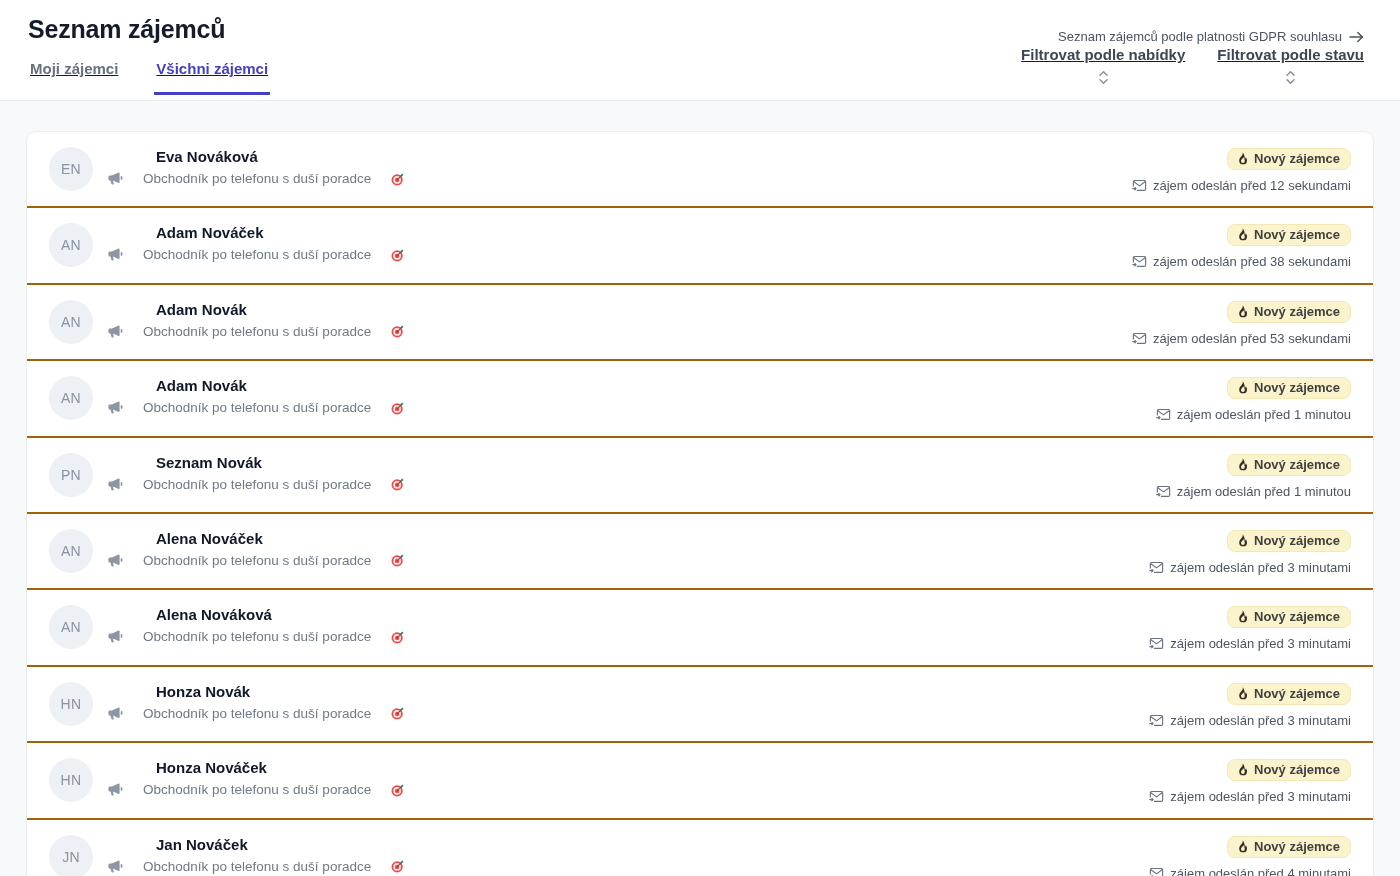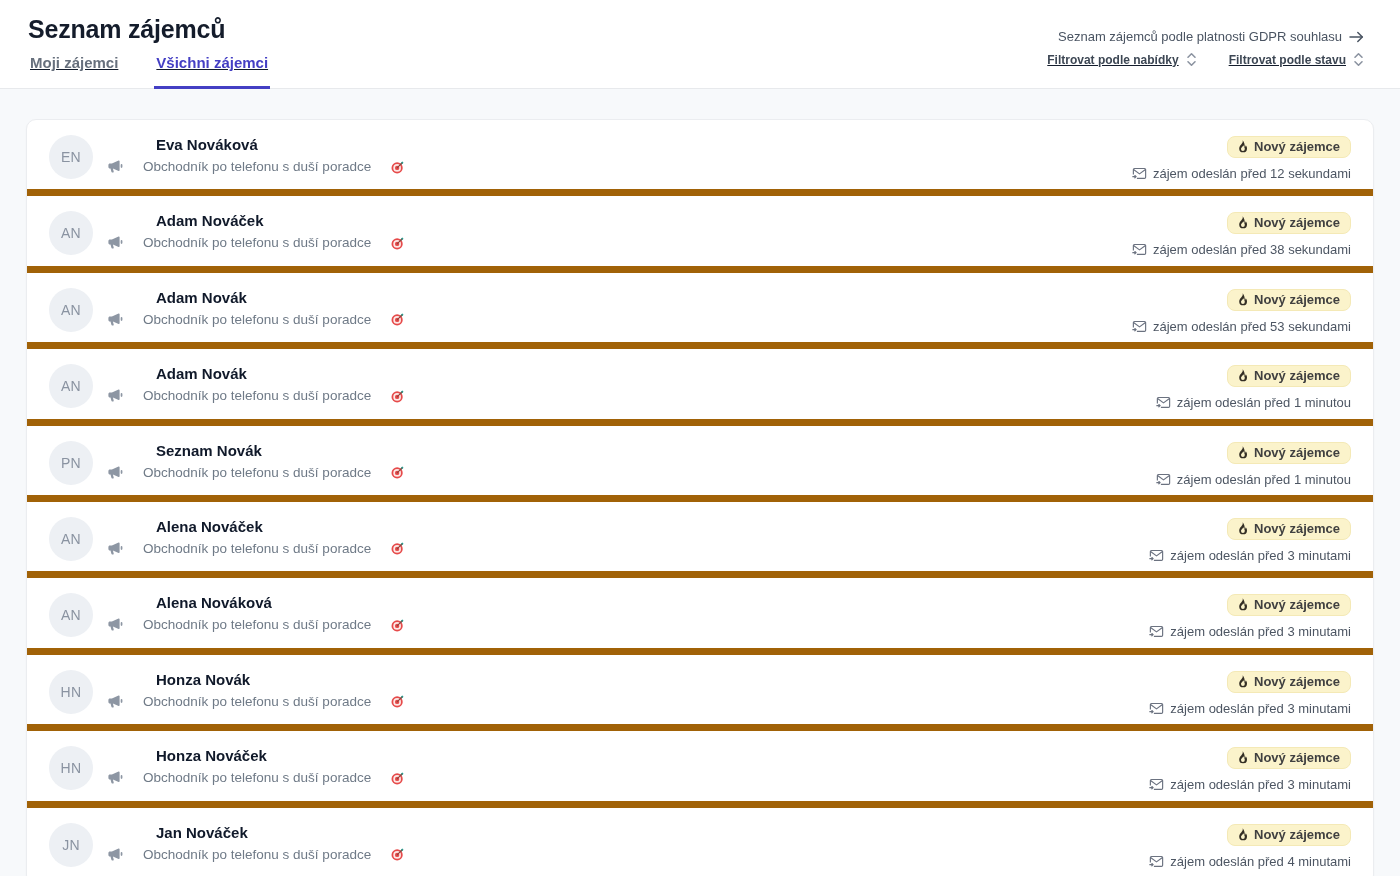--- a/index.html
+++ b/index.html
@@ -34,35 +34,35 @@
     font-size:15px; font-weight:600; color:#67707d;
     padding:8px 2px 15px 2px; cursor:pointer;
     border-bottom:3px solid transparent;
     margin-bottom:-1px;
   }
   .tab.active { color:#443fc4; border-bottom-color:#443fc4; }
 
   .filters { display:flex; gap:32px; padding-bottom:15px; padding-right:8px; }
   .filter {
     display:flex; align-items:center; gap:7px;
-    font-size:12px; font-weight:600; color:#3d4754; cursor:pointer;
+    font-size:15px; font-weight:600; color:#3d4754; cursor:pointer;flex-direction:column;
   }
   .filter svg { display:block; }
 
   
   .main { padding:30px 26px 0 26px; }
   .card {
     background:#fff; border:1px solid #ebedf0; border-radius:10px;
     box-shadow:0 1px 2px rgba(16,24,40,.04);
     overflow:hidden;
   }
   .lead-row {
     display:flex; align-items:flex-start;
     height:76.4px; padding:14px 22px 0 22px;
-    border-bottom:7px solid #a16207;
+    border-bottom:2px solid #a16207;
     cursor:pointer;
   }
   .lead-row:last-child { border-bottom:none; }
 
   .avatar {
     width:44px; height:44px; border-radius:50%;
     background:#edf0f4; color:#8a93a1;
     display:flex; align-items:center; justify-content:center;
     font-size:14px; font-weight:500; letter-spacing:.3px;
     flex:0 0 44px; margin-top:1px;

